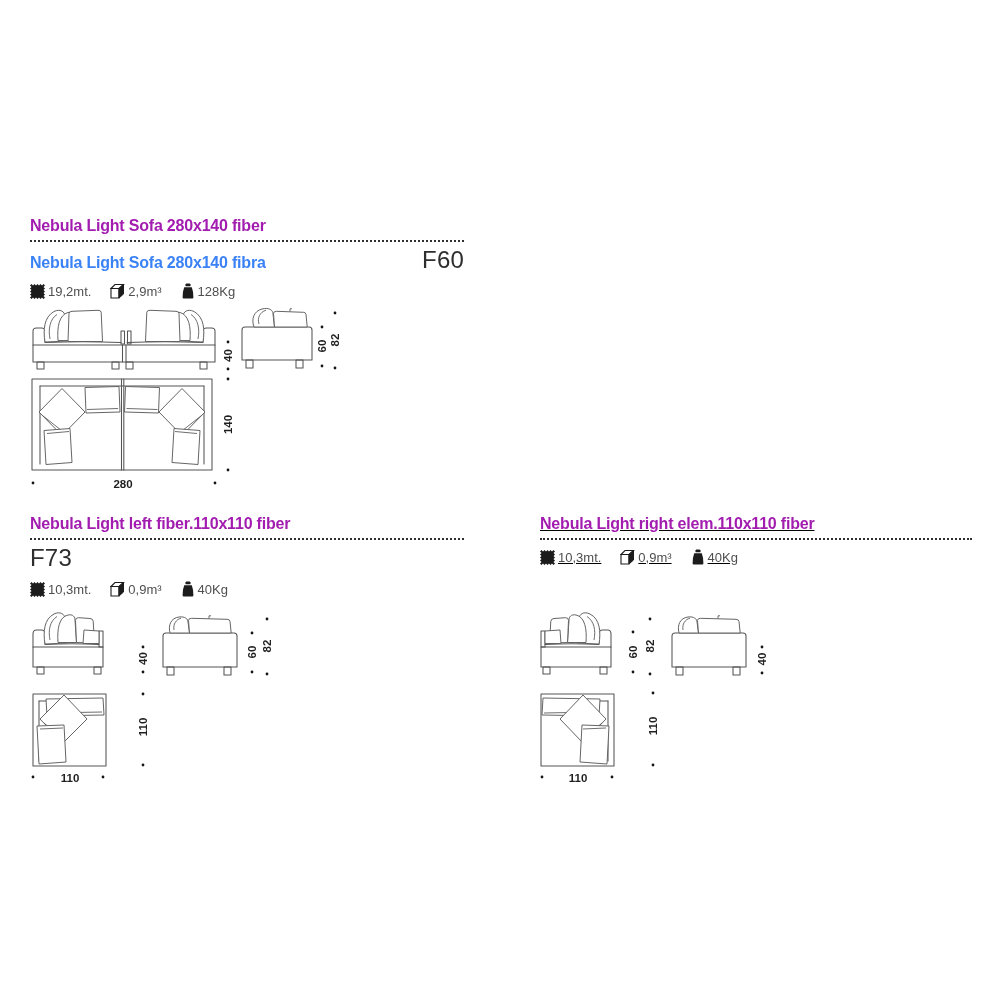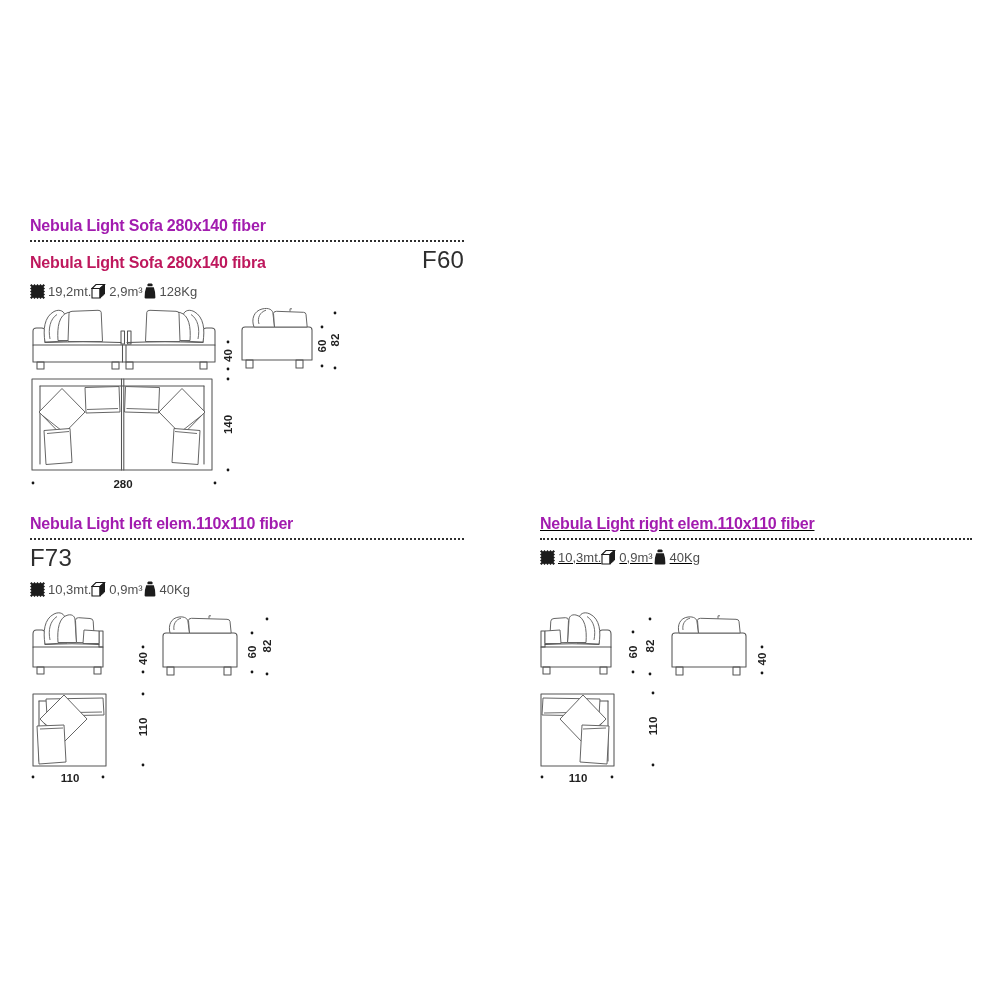--- a/index.html
+++ b/index.html
@@ -6,24 +6,24 @@
   html,body { width:1000px; height:1000px; }
   body { background:#ffffff; font-family:"Liberation Sans", sans-serif; position:relative; overflow:hidden; }
 
   .section { position:absolute; }
   .title-en {
     font-size:16px; font-weight:bold; color:#a21caf; letter-spacing:-0.2px;
     line-height:19px; padding-bottom:5px;
     border-bottom:2px dotted #2f2f2f;
   }
   .row2 { display:flex; justify-content:space-between; align-items:baseline; margin-top:4px; }
-  .title-it { font-size:16px; font-weight:bold; color:#be185d; letter-spacing:-0.2px; line-height:19px; }
+  .title-it { font-size:16px; font-weight:bold; color:#3b82f6; letter-spacing:-0.2px; line-height:19px; }
   .code { font-size:24px; font-weight:500; color:#2e2e2e; letter-spacing:0.2px; }
 
-  .specs { display:flex; align-items:center; margin-top:9px; }
+  .specs { display:flex; align-items:center; gap:19px; margin-top:9px; }
   .spec { display:flex; align-items:center; gap:3px; font-size:13px; color:#4f4f4f; }
   .spec svg { display:block; }
 
   .drawing { position:absolute; }
   .sketch { stroke:#555555; stroke-width:1.05; fill:none; stroke-linecap:round; stroke-linejoin:round; }
   .pillow { stroke:#5d5d5d; stroke-width:0.95; fill:#ffffff; }
   .pline  { stroke:#5d5d5d; stroke-width:0.9; fill:none; }
   .dim { font-family:"Liberation Sans", sans-serif; font-size:11.5px; font-weight:bold; fill:#1f1f1f; }
   .ddot { fill:#161616; }
 </style>
@@ -135,21 +135,21 @@
     <circle class="ddot" cx="200" cy="79" r="1.4"></circle>
       <circle class="ddot" cx="200" cy="170" r="1.4"></circle>
     <text class="dim" x="200" y="124.5" dy="4" text-anchor="middle" transform="rotate(-90 200 124.5)">140</text>
     <circle class="ddot" cx="5" cy="183" r="1.4"></circle>
       <circle class="ddot" cx="187" cy="183" r="1.4"></circle>
     <text class="dim" x="95" y="188" text-anchor="middle">280</text>
   </g>
 </svg>
 
 <div class="section" style="left:30px; top:514px; width:434px;">
-  <div class="title-en">Nebula Light left elem.110x110 fiber</div>
+  <div class="title-en">Nebula Light left fiber.110x110 fiber</div>
   <div class="row2">
     <div class="code">F73</div>
   </div>
   <div class="specs">
     <div class="spec">
       <svg width="15" height="15" viewBox="0 0 15 15">
           <path fill="#1c1c1c" d="M0,1.5 L1.5,0 L3,1.5 L4.5,0 L6,1.5 L7.5,0 L9,1.5 L10.5,0 L12,1.5 L13.5,0 L15,1.5 L13.5,3 L15,4.5 L13.5,6 L15,7.5 L13.5,9 L15,10.5 L13.5,12 L15,13.5 L13.5,15 L12,13.5 L10.5,15 L9,13.5 L7.5,15 L6,13.5 L4.5,15 L3,13.5 L1.5,15 L0,13.5 L1.5,12 L0,10.5 L1.5,9 L0,7.5 L1.5,6 L0,4.5 L1.5,3 Z"></path>
         </svg>
       <span>10,3mt.</span>
     </div>

